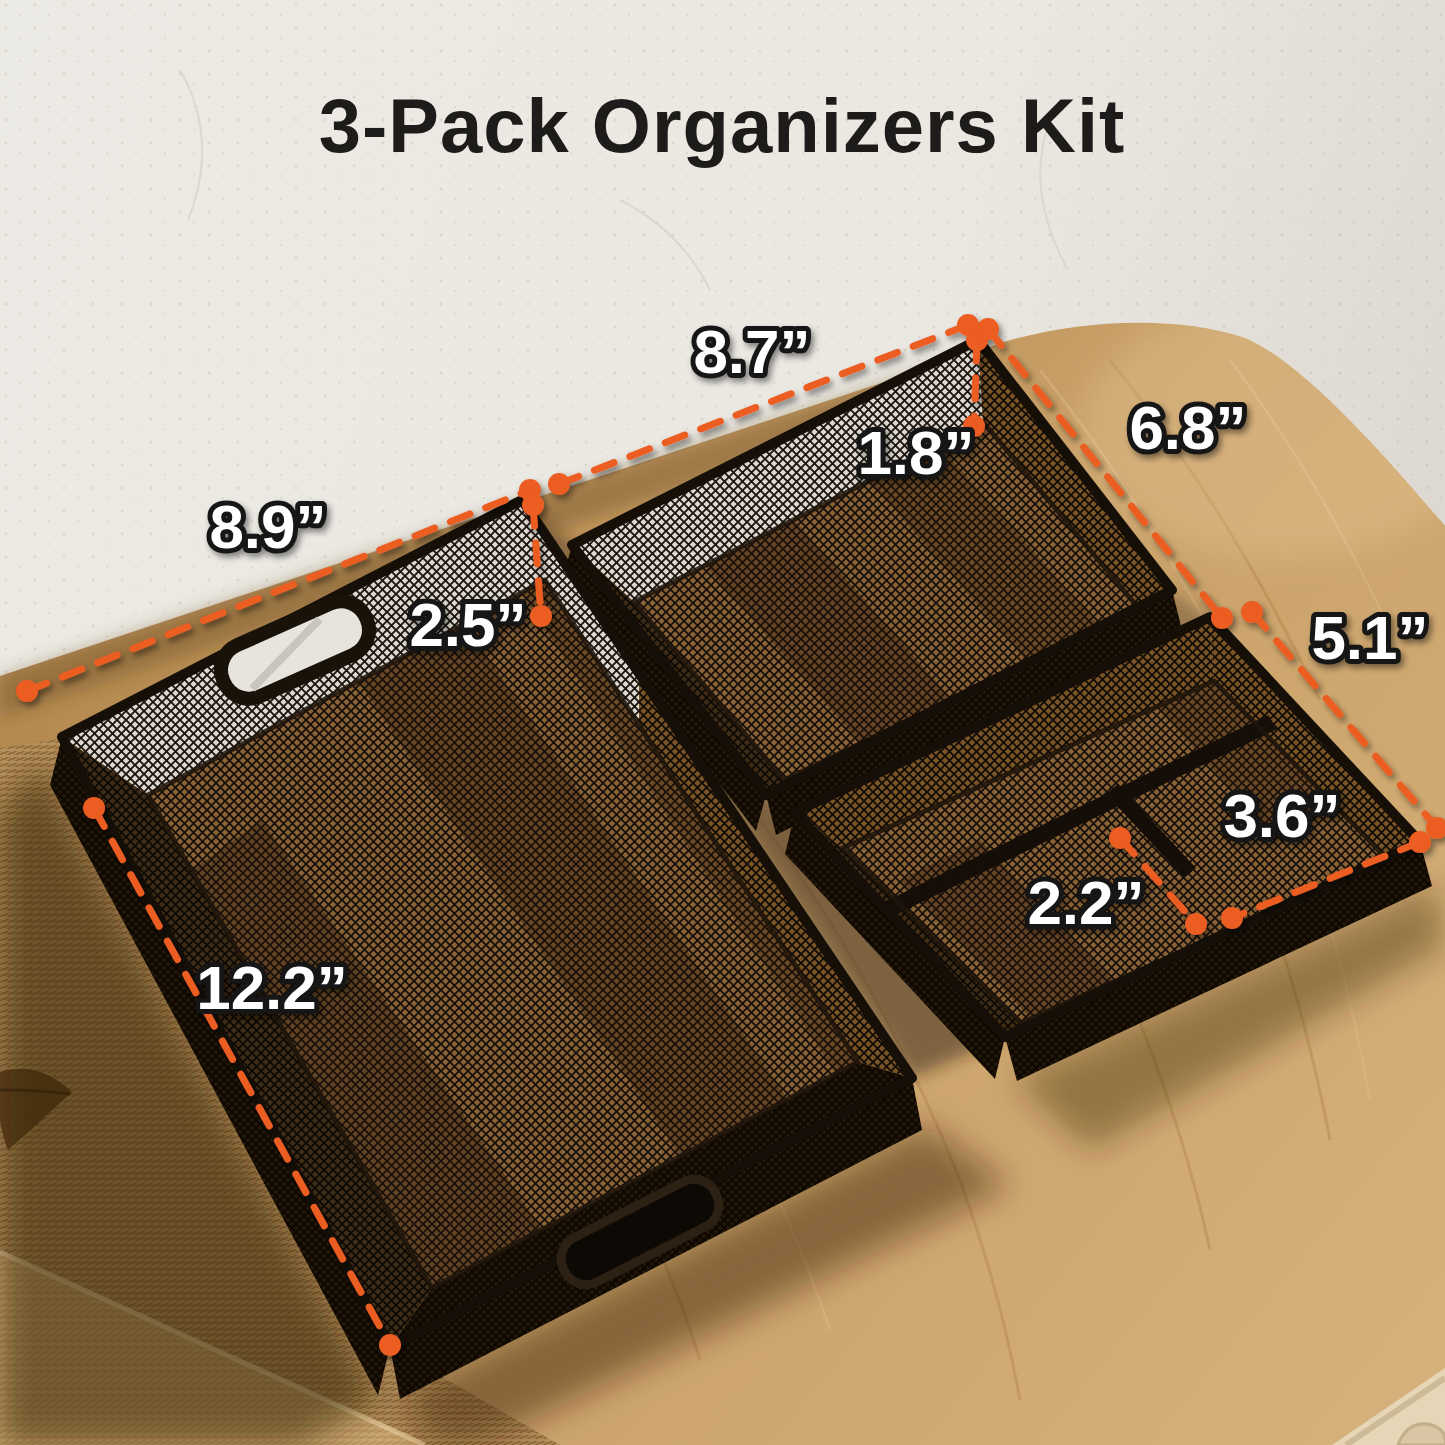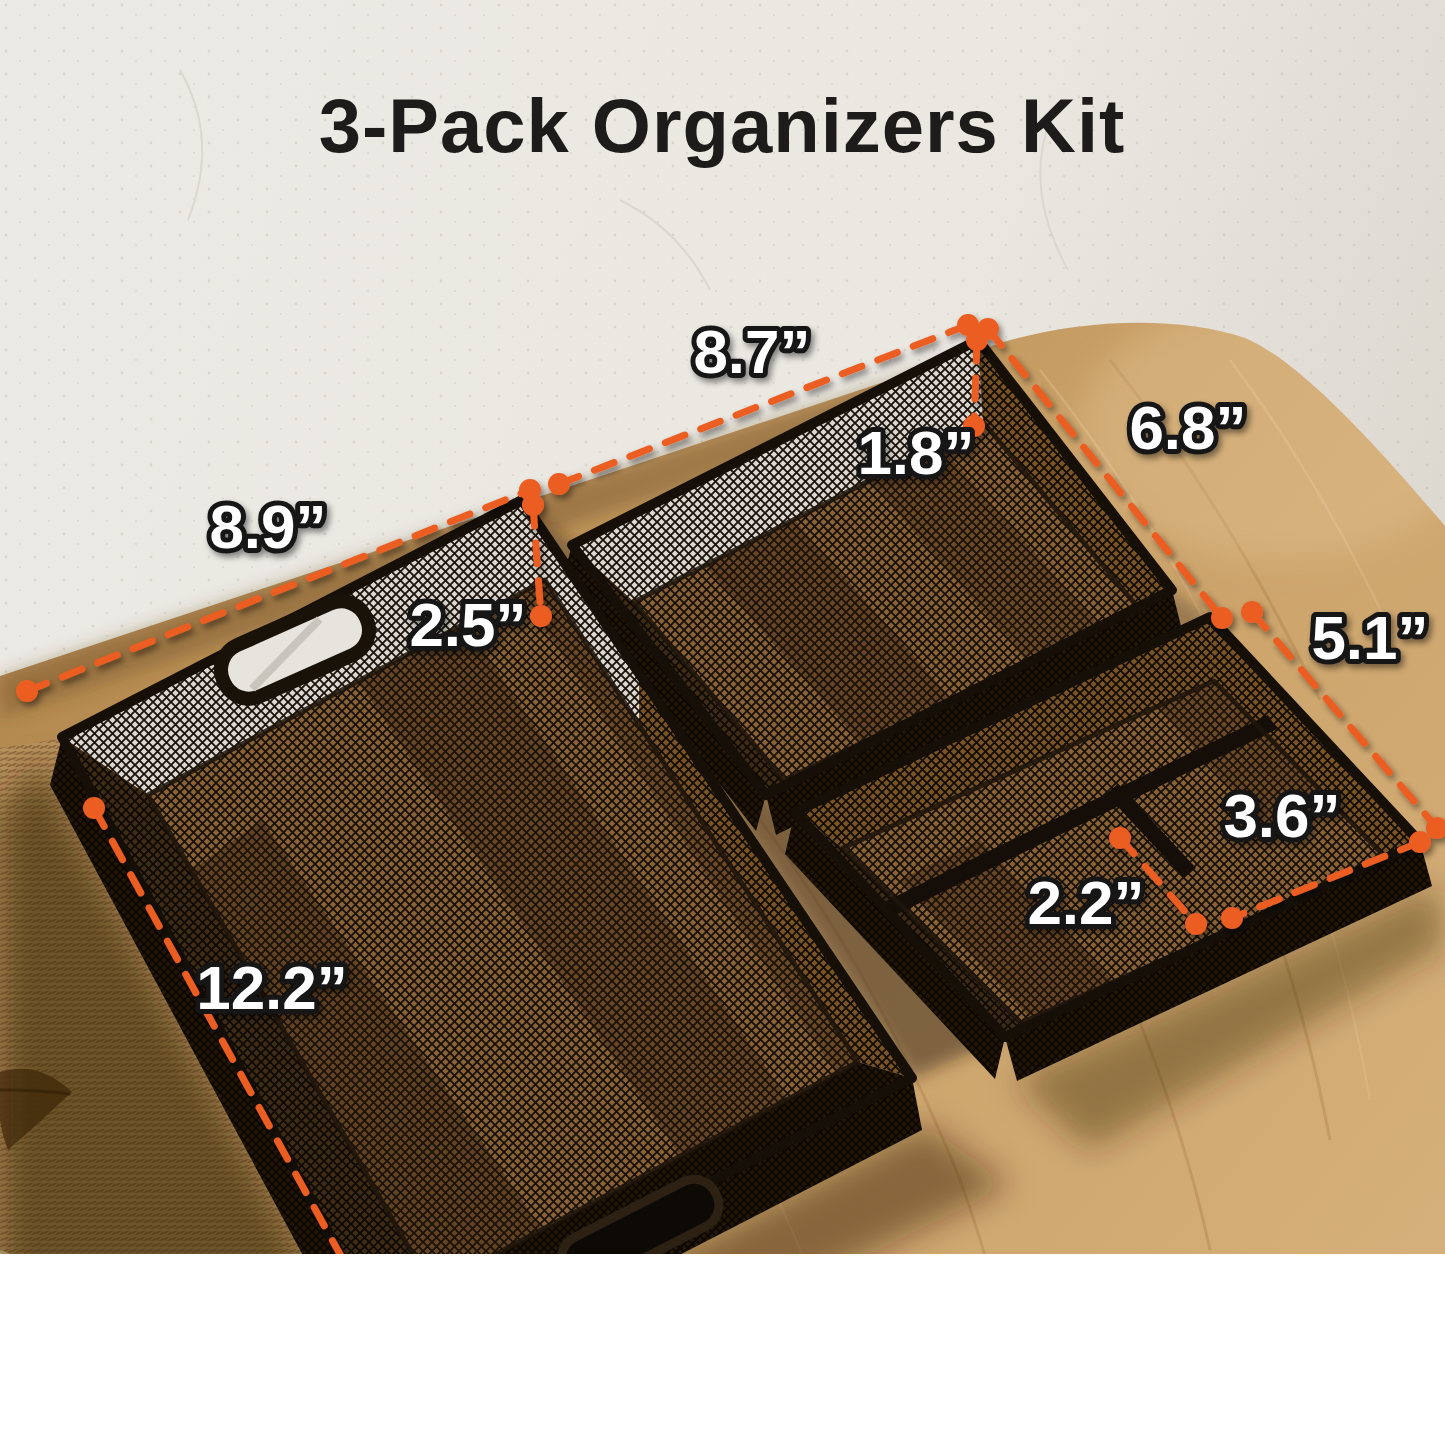--- a/index.html
+++ b/index.html
@@ -1,16 +1,16 @@
 <!DOCTYPE html>
 <html><head>
 <meta charset="utf-8">
 <style>
   html,body{margin:0;padding:0;background:#ffffff;}
-  #stage{width:1445px;height:1254px;position:relative;overflow:hidden;
+  #stage{width:1445px;height:1445px;position:relative;overflow:hidden;
          font-family:"Liberation Sans", sans-serif;}
   svg{display:block;}
   .dim-label{font-family:"Liberation Sans", sans-serif;font-weight:bold;font-size:62px;
              fill:#ffffff;stroke:#141414;stroke-width:10px;paint-order:stroke;
              stroke-linejoin:round;text-anchor:middle;}
   .title-text{font-family:"Liberation Sans", sans-serif;font-weight:700;font-size:76px;
               fill:#1d1c1a;text-anchor:middle;letter-spacing:1px;}
   .dashline{fill:none;stroke:#EC5D24;stroke-width:7px;stroke-dasharray:21 17;stroke-linecap:round;}
   .dot{fill:#EC5D24;}
   .rim{fill:none;stroke:#150f08;stroke-width:10px;stroke-linejoin:round;}

